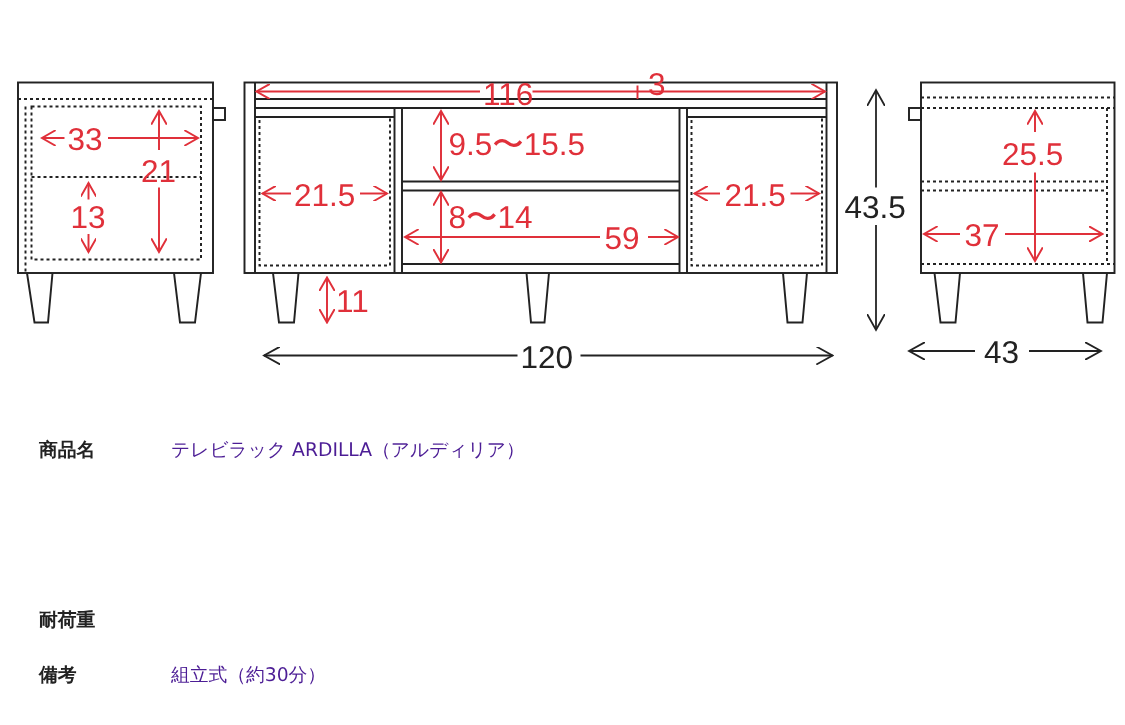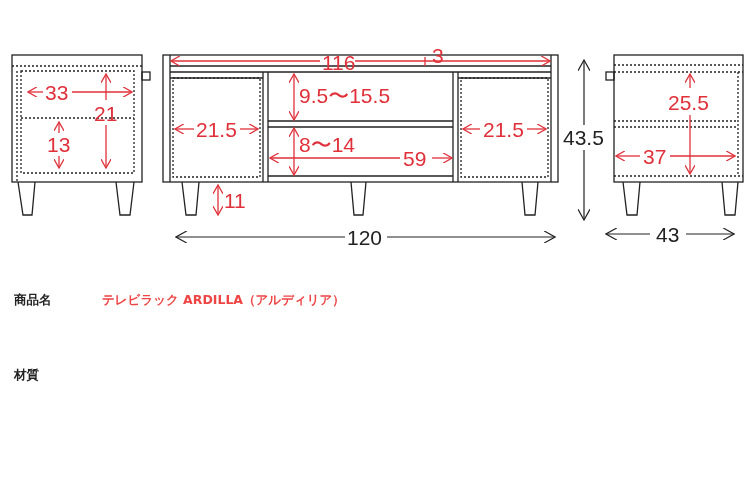--- a/index.html
+++ b/index.html
@@ -2,22 +2,22 @@
 <html><head>
 <meta charset="utf-8">
 <style>
   html,body{margin:0;padding:0;background:#fff;}
   body{width:750px;height:483px;position:relative;overflow:hidden;font-family:"DejaVu Sans","Liberation Sans",sans-serif;}
   #diagram{position:absolute;left:0;top:0;width:750px;height:260px;}
   .dim{font-family:"Liberation Sans","DejaVu Sans",sans-serif;fill:#e0303a;font-size:21px;}
   .dimk{font-family:"Liberation Sans","DejaVu Sans",sans-serif;fill:#222;font-size:21px;}
   .specs{position:absolute;left:14px;top:282px;width:720px;}
   .row{display:flex;align-items:center;height:37.5px;font-size:12.5px;color:#333;}
-  .label{width:88px;font-weight:bold;color:#222;}
-  .val{color:#ef4444;font-weight:bold;}
+  .label{width:88px;font-weight:bold;color:#222;margin-left:12px;}
+  .val{color:#4c1d95;}
 </style>
 </head>
 <body>
 
 <svg id="diagram" viewBox="0 0 750 260" xmlns="http://www.w3.org/2000/svg">
   <defs>
     <marker id="ar" markerWidth="8" markerHeight="8" refX="7" refY="4" orient="auto-start-reverse">
         <path d="M0,0 L7,4 L0,8" fill="none" stroke="#e0303a" stroke-width="1"></path>
       </marker>
     <marker id="ak" markerWidth="10" markerHeight="10" refX="9" refY="5" orient="auto-start-reverse">
@@ -126,17 +126,21 @@
 </svg>
 
 <div class="specs">
   <div class="row">
     <span class="label">商品名</span>
     <span class="val">テレビラック ARDILLA（アルディリア）</span>
   </div>
   <div class="row">
   </div>
   <div class="row">
-    <span class="label">材質</span>
   </div>
   <div class="row">
+    <span class="label">耐荷重</span>
+  </div>
+  <div class="row">
+    <span class="label">備考</span>
+    <span class="val">組立式（約30分）</span>
   </div>
 </div>
 
 </body></html>

